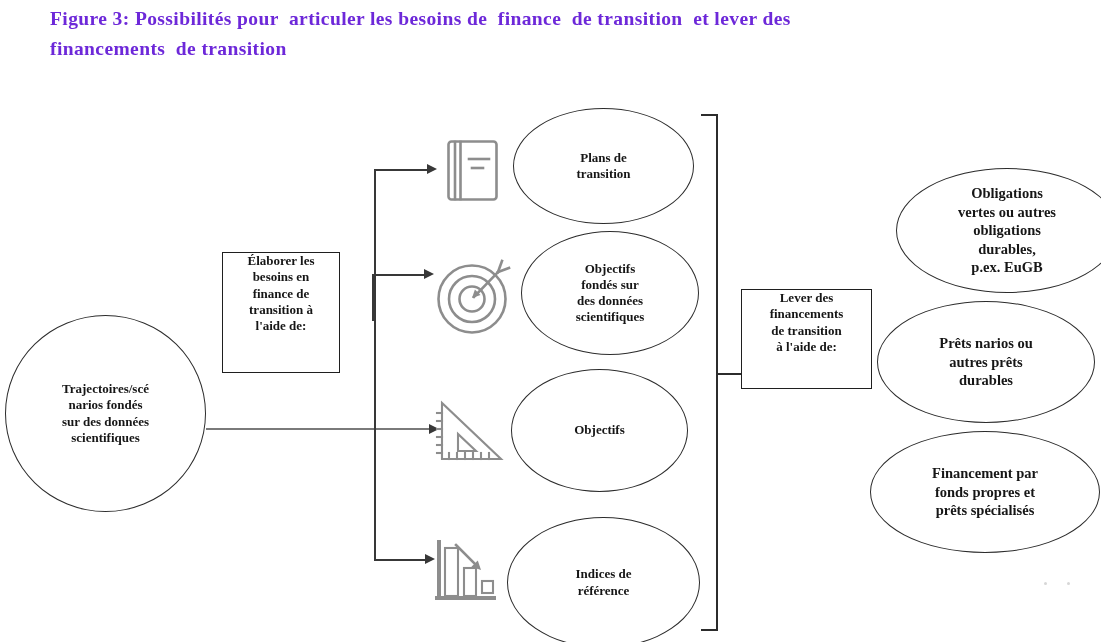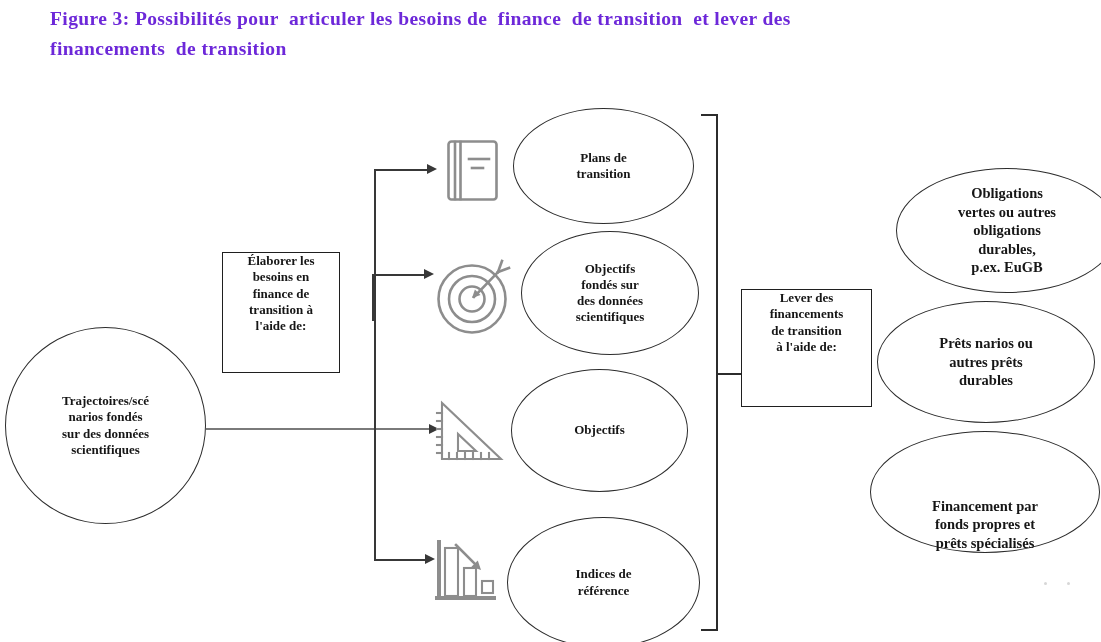--- a/index.html
+++ b/index.html
@@ -81,21 +81,21 @@
   <div class="arrow-e" style="left:424px;top:269px;"></div>
 
   <div class="hline" style="left:374px;top:559px;width:51px;height:1.7px;"></div>
   <div class="arrow-e" style="left:425px;top:554px;"></div>
 
   <div class="vline" style="left:716px;top:114px;width:1.7px;height:517px;background:#2c2c2c;"></div>
   <div class="hline" style="left:701px;top:114px;width:16px;height:1.7px;background:#2c2c2c;"></div>
   <div class="hline" style="left:701px;top:629px;width:16px;height:1.7px;background:#2c2c2c;"></div>
   <div class="hline" style="left:717px;top:373px;width:24px;height:1.7px;background:#2c2c2c;"></div>
 
-  <div class="ellipse" style="left:5px;top:327px;width:201px;height:197px;">
+  <div class="ellipse" style="left:5px;top:315px;width:201px;height:197px;">
     <span class="nodetext">Trajectoires/scé
 narios fondés
 sur des données
 scientifiques</span>
   </div>
 
   <div class="rectbox" style="left:222px;top:252px;width:118px;height:121px;">
     <span class="nodetext">Élaborer les
 besoins en
 finance de
@@ -170,42 +170,42 @@
 
   <div class="ellipse" style="left:511px;top:369px;width:177px;height:123px;">
     <span class="nodetext">Objectifs</span>
   </div>
 
   <div class="ellipse" style="left:507px;top:517px;width:193px;height:131px;">
     <span class="nodetext">Indices de
 référence</span>
   </div>
 
-  <div class="rectbox" style="left:741px;top:289px;width:131px;height:118px;">
+  <div class="rectbox" style="left:741px;top:289px;width:131px;height:100px;">
     <span class="nodetext">Lever des
 financements
 de transition
 à l'aide de:</span>
   </div>
 
   <div class="ellipse" style="left:896px;top:168px;width:222px;height:125px;">
     <span class="nodetext small">Obligations
 vertes ou autres
 obligations
 durables,
 p.ex. EuGB</span>
   </div>
 
   <div class="ellipse" style="left:877px;top:301px;width:218px;height:122px;">
     <span class="nodetext small">Prêts narios ou
 autres prêts
 durables</span>
   </div>
 
-  <div class="ellipse" style="left:870px;top:431px;width:230px;height:122px;align-items:flex-end;">
+  <div class="ellipse" style="left:870px;top:431px;width:230px;height:122px;">
     <span class="nodetext small">Financement par
 fonds propres et
 prêts spécialisés</span>
   </div>
 
   <div class="dot" style="left:1044px;top:582px;"></div>
   <div class="dot" style="left:1067px;top:582px;"></div>
 
 </div>
 

